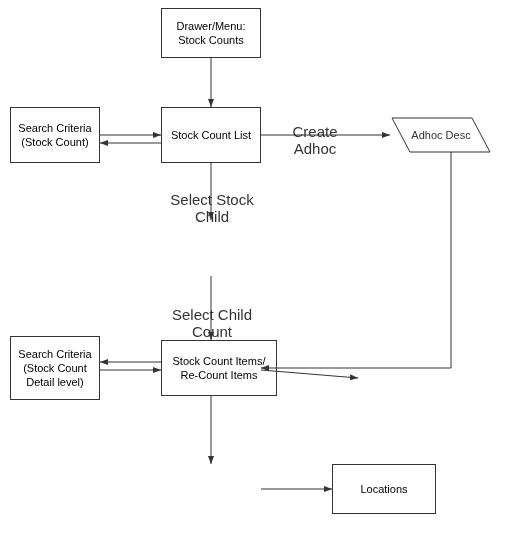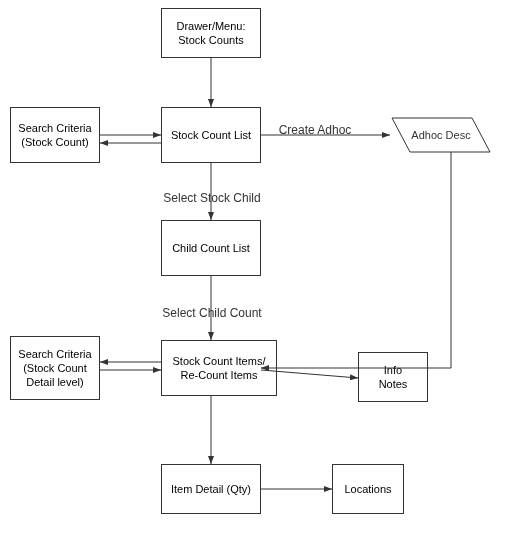--- a/index.html
+++ b/index.html
@@ -23,21 +23,21 @@
       background: #fff;
       display: flex;
       align-items: center;
       justify-content: center;
       text-align: center;
       line-height: 1.3;
       padding: 4px;
     }
     .label {
       position: absolute;
-      font-size: 12px;
+      font-size: 15px;
       color: #333;
       text-align: center;
     }
     svg.arrows {
       position: absolute;
       top: 0;
       left: 0;
       width: 515px;
       height: 552px;
       pointer-events: none;
@@ -53,41 +53,32 @@
   </div>
 
   <div class="box" style="left:161px; top:107px; width:100px; height:56px;text-align:right;">
     <span>Stock Count List</span>
   </div>
 
   <div class="box" style="left:10px; top:107px; width:90px; height:56px;">
     <span>Search Criteria<br>(Stock Count)</span>
   </div>
 
-  <div class="box" style="left:161px; top:220px; width:100px; height:56px;">
-    <span>Child Count List</span>
-  </div>
 
   <div class="box" style="left:161px; top:340px; width:116px; height:56px;">
     <span>Stock Count Items/<br>Re-Count Items</span>
   </div>
 
   <div class="box" style="left:10px; top:336px; width:90px; height:64px;">
     <span>Search Criteria<br>(Stock Count<br>Detail level)</span>
   </div>
 
-  <div class="box" style="left:358px; top:352px; width:70px; height:50px;">
-    <span>Info<br>Notes</span>
-  </div>
 
-  <div class="box" style="left:161px; top:464px; width:100px; height:50px;">
-    <span>Item Detail (Qty)</span>
-  </div>
 
-  <div class="box" style="left:332px; top:464px; width:72px; height:50px;text-align:right;">
+  <div class="box" style="left:332px; top:464px; width:104px; height:50px;text-align:right;">
     <span>Locations</span>
   </div>
 
   <div class="label" style="left:152px; top:191px; width:120px;">Select Stock Child</div>
 
   <div class="label" style="left:152px; top:306px; width:120px;">Select Child Count</div>
 
   <div class="label" style="left:275px; top:123px; width:80px;">Create Adhoc</div>
 
 

